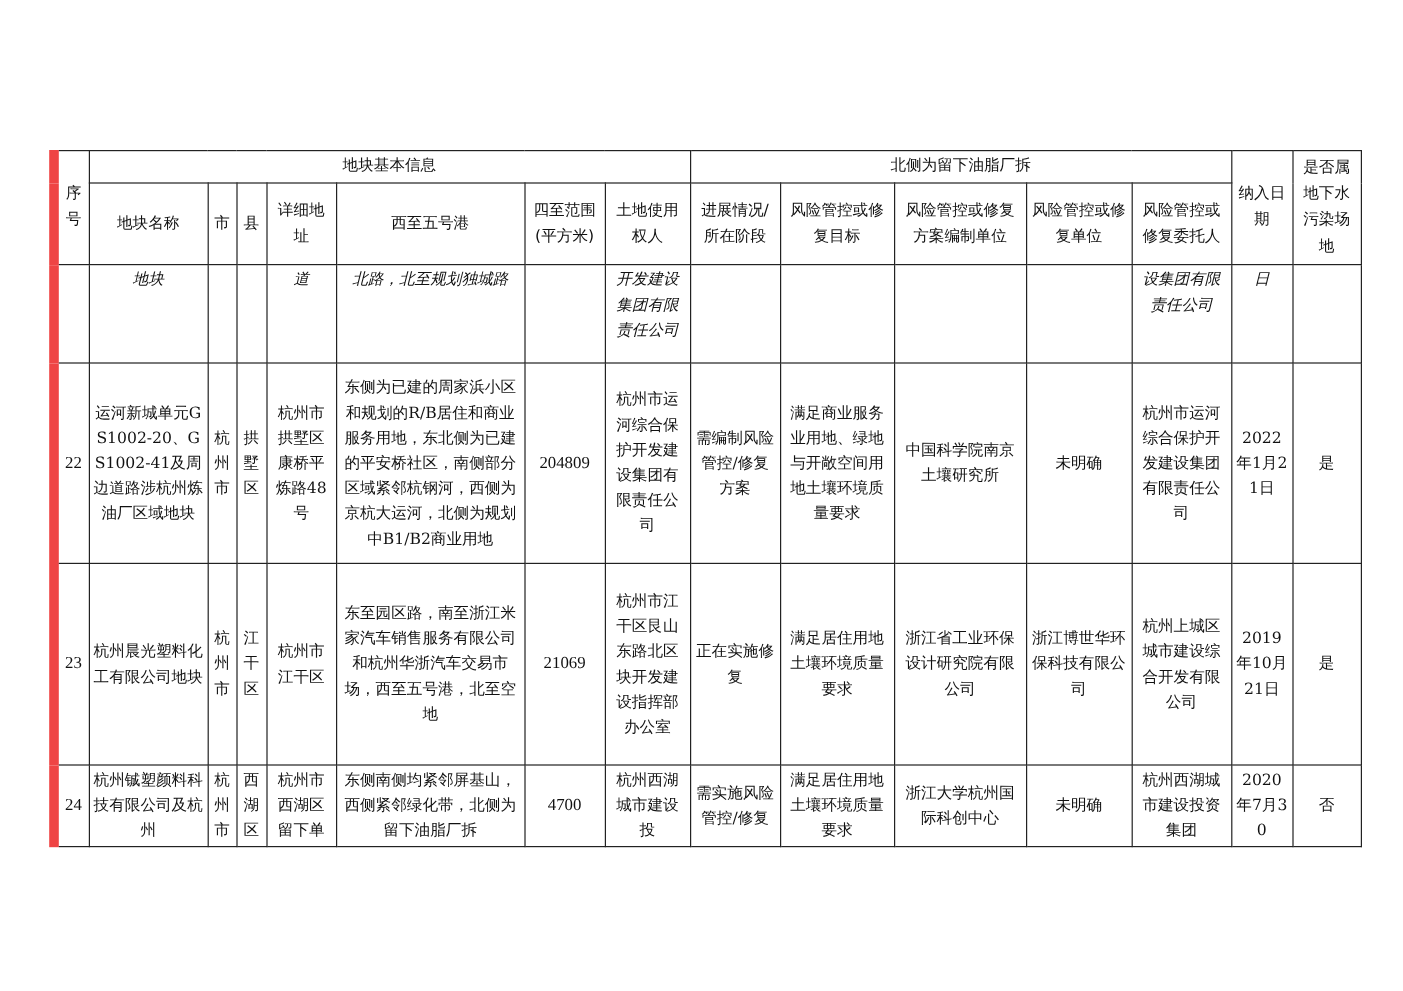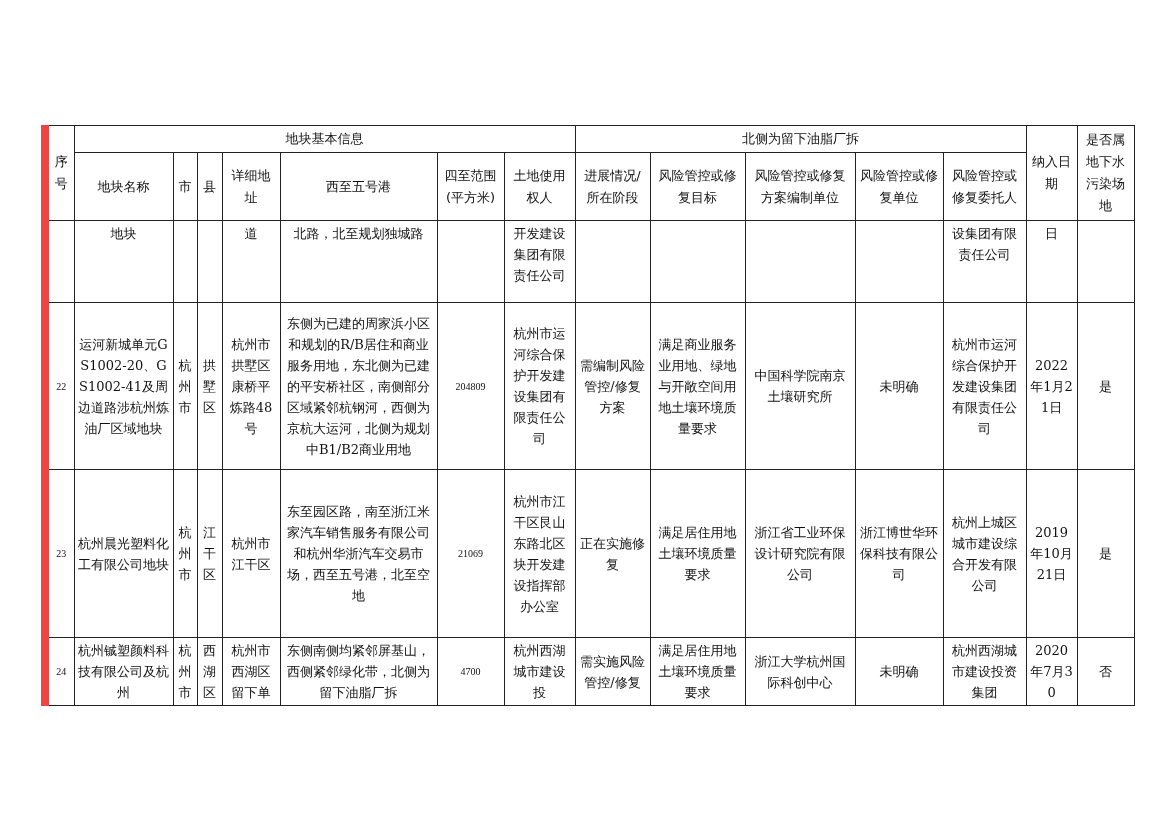--- a/index.html
+++ b/index.html
@@ -3,23 +3,23 @@
 <meta charset="utf-8">
 <style>
   html, body { margin: 0; padding: 0; background: #ffffff; }
   body { width: 1169px; height: 826px; position: relative; overflow: hidden;
          font-family: "DejaVu Serif", "Liberation Serif", serif; color: #111; }
   .page { position: absolute; left: 41px; top: 125px; }
   table { border-collapse: collapse; table-layout: fixed; width: 1089px; }
   td, th { border: 1px solid #222; padding: 2px 3px; text-align: center; vertical-align: middle;
            font-size: 13px; line-height: 21px; font-weight: normal; word-break: break-all; overflow: hidden; }
   th { font-family: "DejaVu Sans", "Liberation Sans", sans-serif; font-size: 13px; line-height: 22px; }
-  td.top { vertical-align: top; }
+  td.top { vertical-align: top; font-style: italic; }
   .left-border { border-left: 8px solid #ef4444; }
-  .num { font-family: "Liberation Serif", "DejaVu Serif", serif; font-size: 10px; }
+  .num { font-family: "Liberation Serif", "DejaVu Serif", serif; font-size: 14px; }
 </style>
 </head>
 <body>
 
 <div class="page">
   <table>
     <colgroup>
       <col style="width:29px">
       <col style="width:99px">
       <col style="width:24px">

